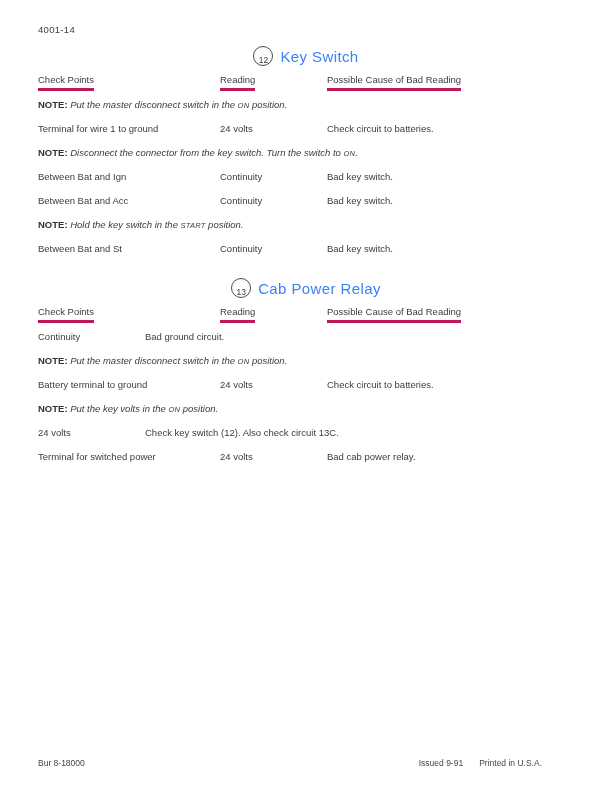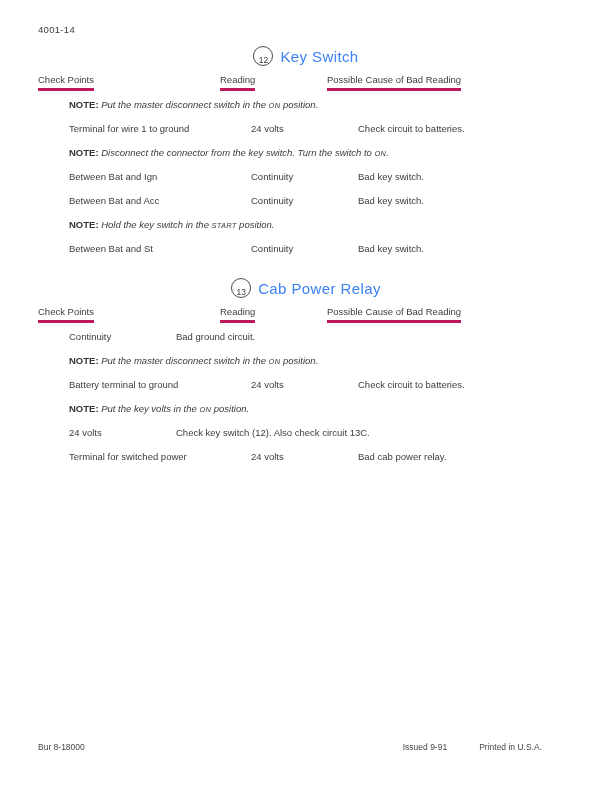--- a/index.html
+++ b/index.html
@@ -58,41 +58,40 @@
     border-bottom: 3px solid #be185d;
     padding-bottom: 3px;
   }
   .rows { margin-top: 8px; }
   .row {
     height: 24px;
     display: flex;
     align-items: flex-start;
     font-size: 9.5px;
     line-height: 11px;
-    margin-left: 31px;
   }
   .note-row { display: block; }
   .note-label { font-weight: bold; color: #333333; }
   .note-pre, .note-post {
     font-style: italic;
   }
   .note-caps {
     font-style: italic;
     font-size: 7.5px;
     letter-spacing: 0.2px;
   }
   .footer {
     position: absolute;
-    left: 38px; right: 70px; bottom: 40px;
+    left: 38px; right: 70px; bottom: 24px;
     display: flex;
     justify-content: space-between;
     font-size: 8.5px;
     color: #454545;
   }
-  .footer-right { display: inline-flex; gap: 32px; text-align: right; }
+  .footer-right { display: inline-flex; gap: 16px; text-align: right; }
 </style>
 </head>
 <body>
 
 <div class="page">
   <div class="page-number">4001-14</div>
 
   <div id="sections">
   <section class="section">
     <h2 class="section-title">

